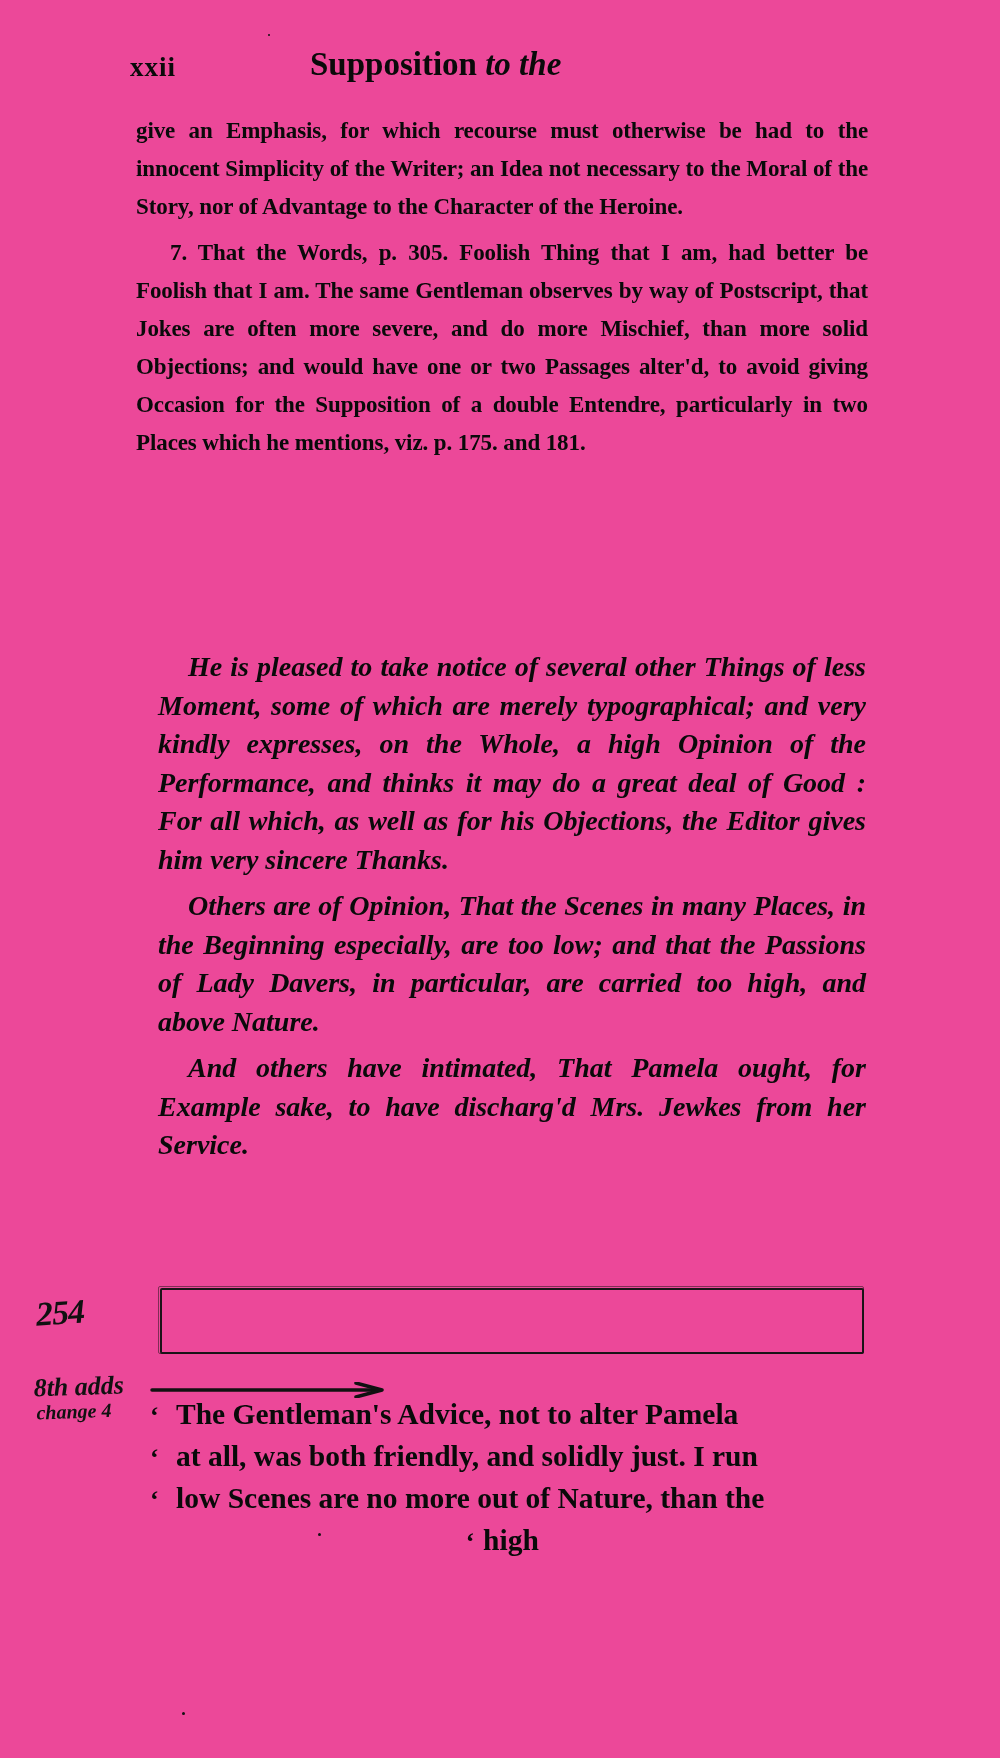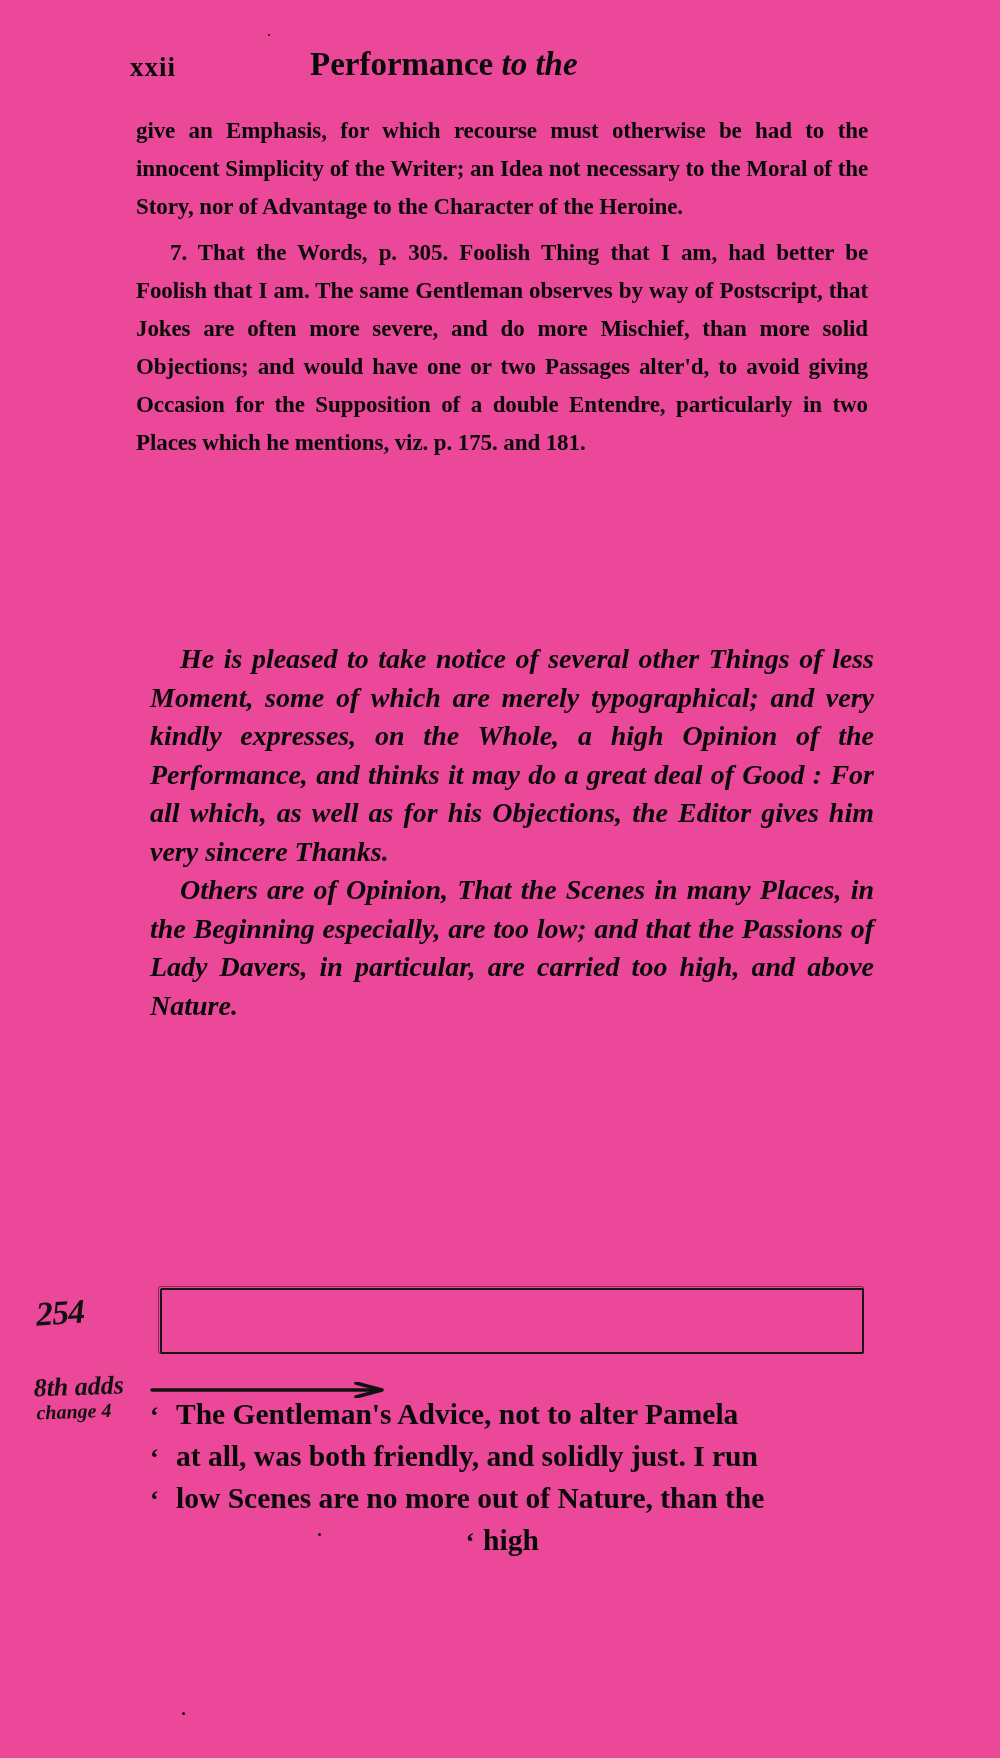--- a/index.html
+++ b/index.html
@@ -69,21 +69,21 @@
     text-align: center;
   }
   
   .italblock {
     position: absolute;
     left: 150px;
     top: 640px;
     width: 724px;
   }
   p.itl {
-    margin: 0;
+    margin: 8px;
     font-size: 28px;
     line-height: 38.5px;
     font-style: italic;
     font-weight: bold;
     text-align: justify;
     letter-spacing: 0px;
   }
   p.itl.indent {
     text-indent: 30px;
   }
@@ -173,31 +173,32 @@
     border-radius: 50%;
   }
 </style>
 </head>
 <body>
 
 <div class="page">
 
   <div class="header">
     <span class="folio">xxii</span>
-    <span class="running-head"><span>Performance</span><span class="ital"> to the</span></span>
+    <span class="running-head"><span>Supposition</span><span class="ital"> to the</span></span>
   </div>
 
   <div class="body">
     <p class="blk">give an Emphasis, for which recourse must otherwise be had to the innocent Simplicity of the Writer; an Idea not necessary to the Moral of the Story, nor of Advantage to the Character of the Heroine.</p>
     <p class="blk indent" style="margin-top:4px">7. That the Words, p. 305. Foolish Thing that I am, had better be Foolish that I am. The same Gentleman observes by way of Postscript, that Jokes are often more severe, and do more Mischief, than more solid Objections; and would have one or two Passages alter'd, to avoid giving Occasion for the Supposition of a double Entendre, particularly in two Places which he mentions, viz. p. 175. and 181.</p>
   </div>
 
   <div class="italblock">
     <p class="itl indent">He is pleased to take notice of several other Things of less Moment, some of which are merely typographical; and very kindly expresses, on the Whole, a high Opinion of the Performance, and thinks it may do a great deal of Good : For all which, as well as for his Objections, the Editor gives him very sincere Thanks.</p>
     <p class="itl indent">Others are of Opinion, That the Scenes in many Places, in the Beginning especially, are too low; and that the Passions of Lady Davers, in particular, are carried too high, and above Nature.</p>
+    <p class="itl indent">And others have intimated, That Pamela ought, for Example sake, to have discharg'd Mrs. Jewkes from her Service.</p>
   </div>
 
   <div class="penbox"></div>
   <div class="penbox l2"></div>
 
   <div class="annot annot-254">254</div>
   <div class="annot annot-8th">
     <span>8th adds</span>
     <span class="small">change 4</span>
   </div>

